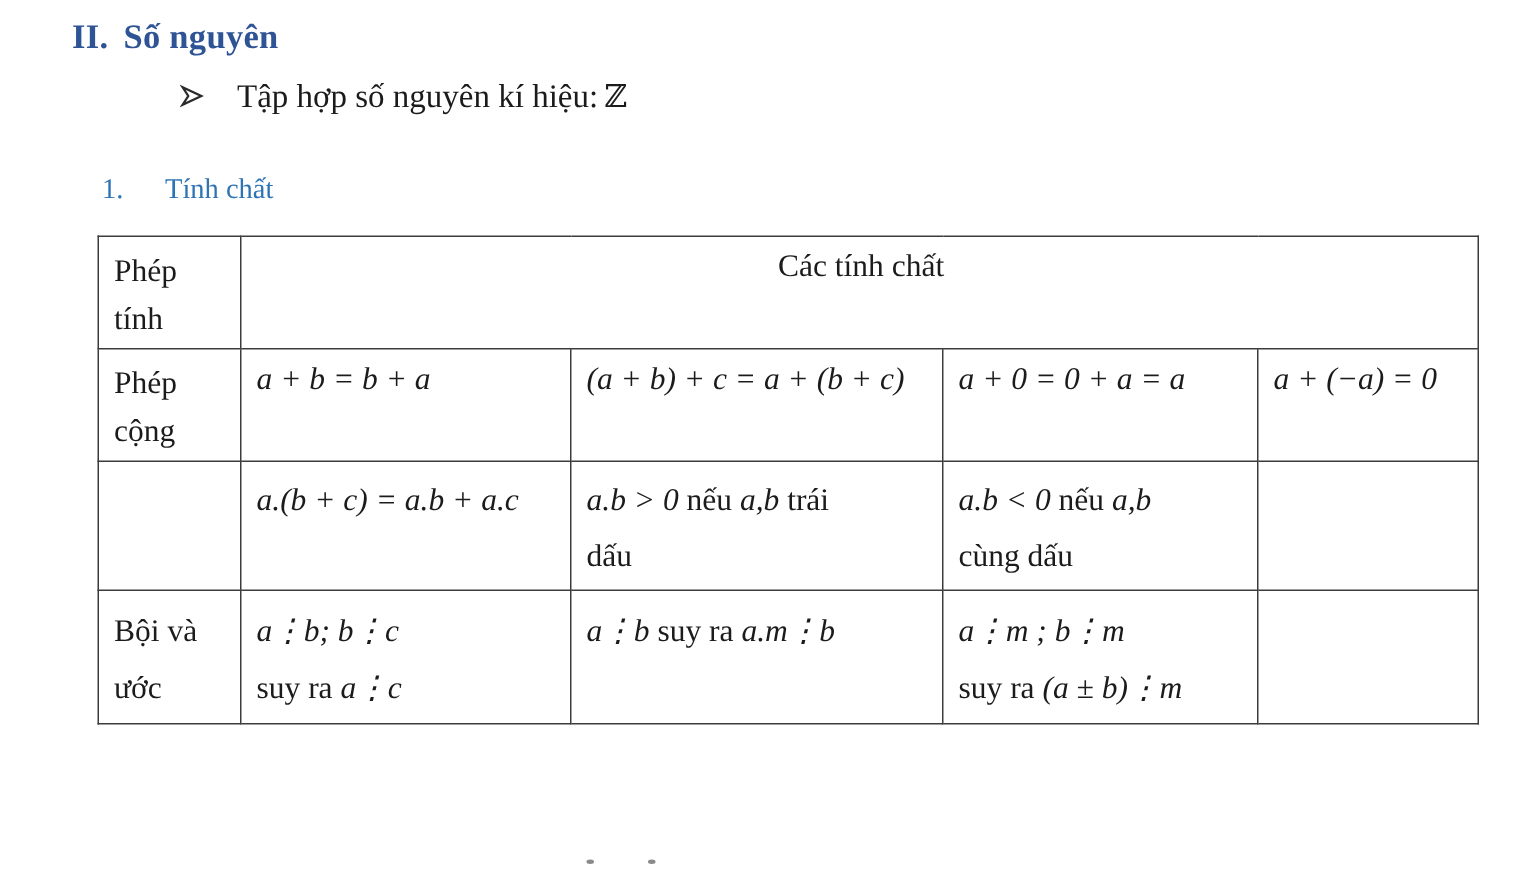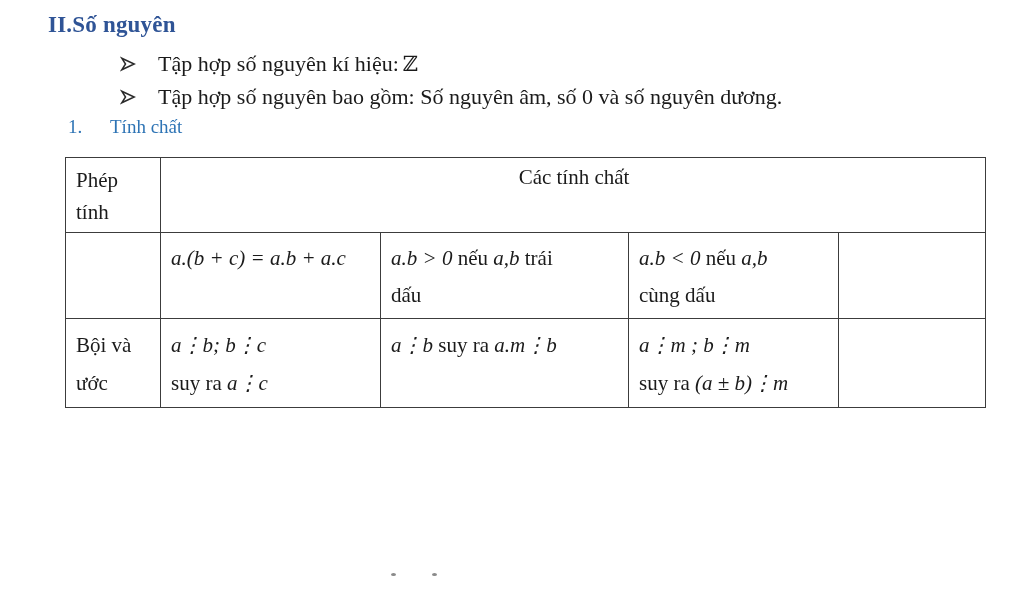--- a/index.html
+++ b/index.html
@@ -10,21 +10,21 @@
     color: var(--body-text, #1b1b1b);
   }
   .doc { position: relative; width: 1024px; height: 597px; overflow: hidden; background: #fff; }
 
   .section-heading {
     position: absolute; left: 48px; top: 12px;
     font-size: 23px; font-weight: bold;
     color: var(--section-heading, #2F5496);
     letter-spacing: 0.2px;
   }
-  .section-heading .num { }
+  .section-heading .num { margin-right: 10px; }
 
   .bullet-list { position: absolute; left: 120px; top: 51px; }
   .bullet-line { display: flex; align-items: baseline; height: 33px; font-size: 22px; white-space: nowrap; }
   .bullet-marker { width: 16px; margin-right: 22px; flex: 0 0 auto; position: relative; top: 1px; }
   .zset {
     font-family: "DejaVu Serif", "DejaVu Sans", serif;
     font-size: 21px; margin-left: 4px;
   }
 
   .subsection { position: absolute; left: 68px; top: 116px; font-size: 19px; color: var(--subsection-heading, #2E74B5); }
@@ -65,46 +65,45 @@
   <div class="bullet-list">
     <div class="bullet-line">
       <span class="bullet-marker">
         <svg width="16" height="16" viewBox="0 0 18 18">
             <polygon points="2,2.5 16,9 2,15.5 6.2,9" fill="#ffffff" stroke="#2a2a2a" stroke-width="1.7" stroke-linejoin="miter"></polygon>
           </svg>
       </span>
       <span>Tập hợp số nguyên kí hiệu: </span>
       <span class="zset">ℤ</span>
     </div>
-    <div class="bullet-line">
-      <span class="bullet-marker">
-        <svg width="16" height="16" viewBox="0 0 18 18">
-            <polygon points="2,2.5 16,9 2,15.5 6.2,9" fill="#ffffff" stroke="#2a2a2a" stroke-width="1.7" stroke-linejoin="miter"></polygon>
-          </svg>
-      </span>
-      <span>Tập hợp số nguyên bao gồm: Số nguyên âm, số 0 và số nguyên dương.</span>
-    </div>
   </div>
 
   <div class="subsection">
     <span class="sub-num">1.</span><span>Tính chất</span>
   </div>
 
   <table class="props">
     <colgroup>
       <col style="width:95px">
         <col style="width:220px">
         <col style="width:248px">
         <col style="width:210px">
         <col style="width:147px">
     </colgroup>
     <tbody>
       <tr style="height:64px">
         <td class="label-cell">Phép tính</td>
         <td class="span-head" colspan="4">Các tính chất</td>
+      </tr>
+      <tr style="height:66px">
+        <td class="label-cell">Phép cộng</td>
+        <td><span class="math">a + b = b + a</span></td>
+        <td><span class="math">(a + b) + c = a + (b + c)</span></td>
+        <td><span class="math">a + 0 = 0 + a = a</span></td>
+        <td><span class="math">a + (−a) = 0</span></td>
       </tr>
       <tr style="height:67px" class="wrapline">
         <td class="label-cell"></td>
         <td><span class="math">a.(b + c) = a.b + a.c</span></td>
         <td><span class="math">a.b &gt; 0</span><span class="txt"> nếu </span><span class="math">a,b</span><span class="txt"> trái</span><br><span class="txt">dấu</span></td>
         <td><span class="math">a.b &lt; 0</span><span class="txt"> nếu </span><span class="math">a,b</span><br><span class="txt">cùng dấu</span></td>
         <td></td>
       </tr>
       <tr style="height:81px" class="loose">
         <td class="label-cell">Bội và ước</td>

